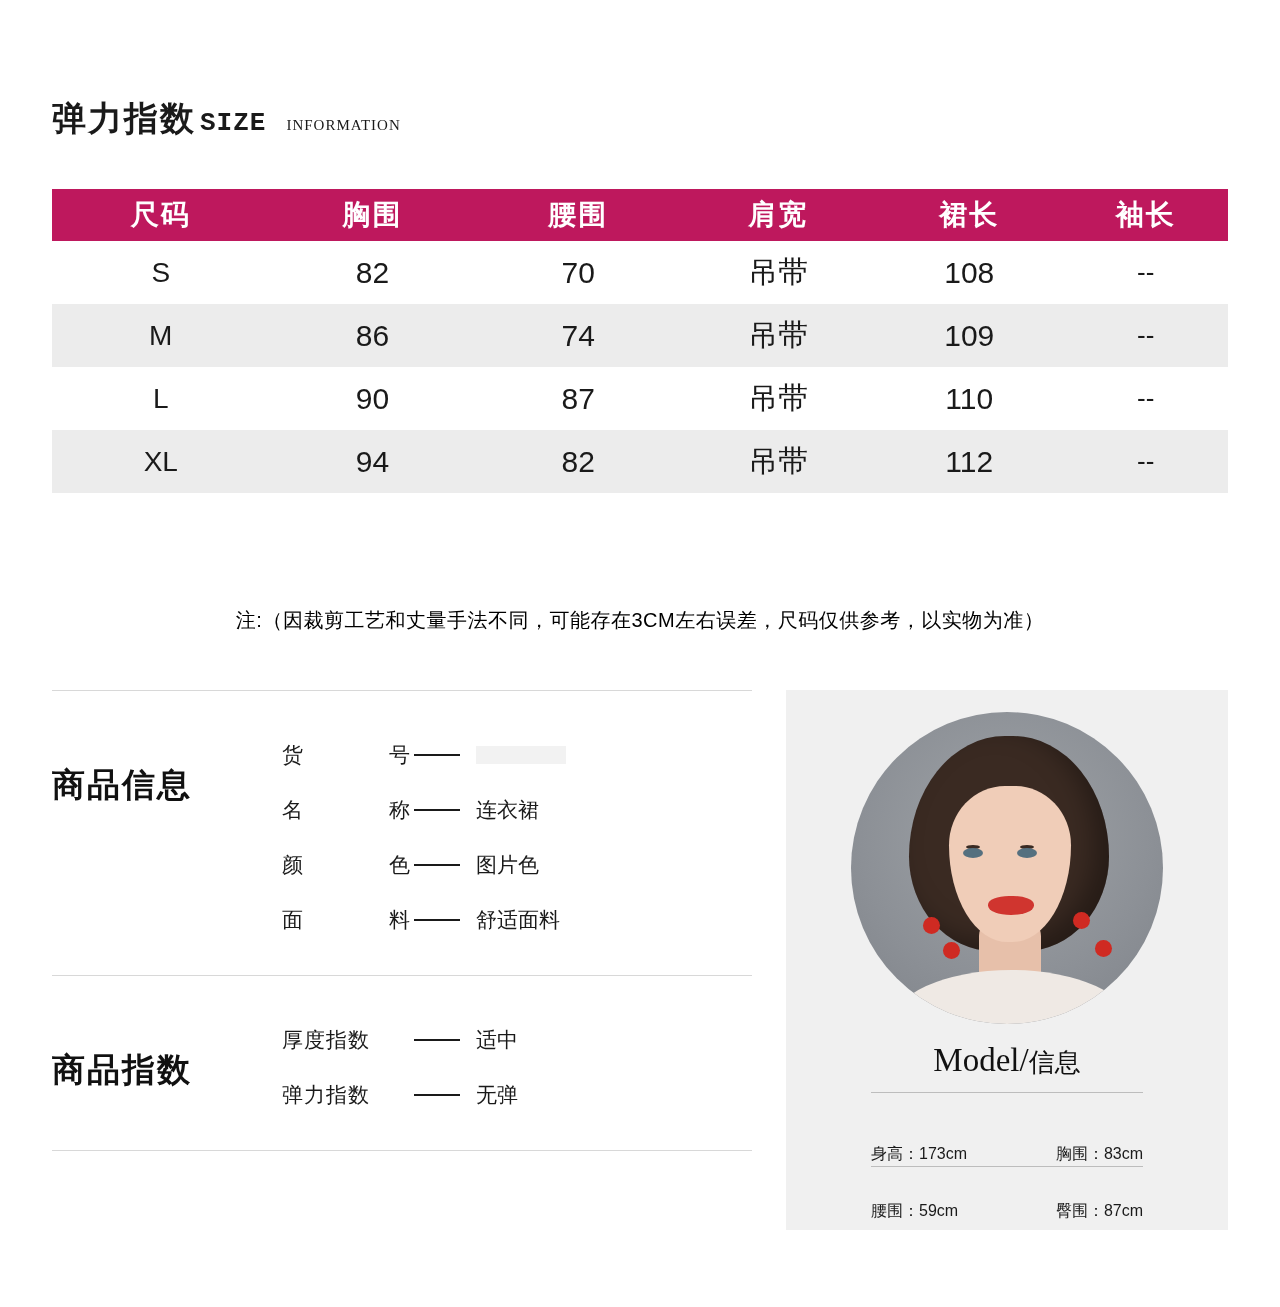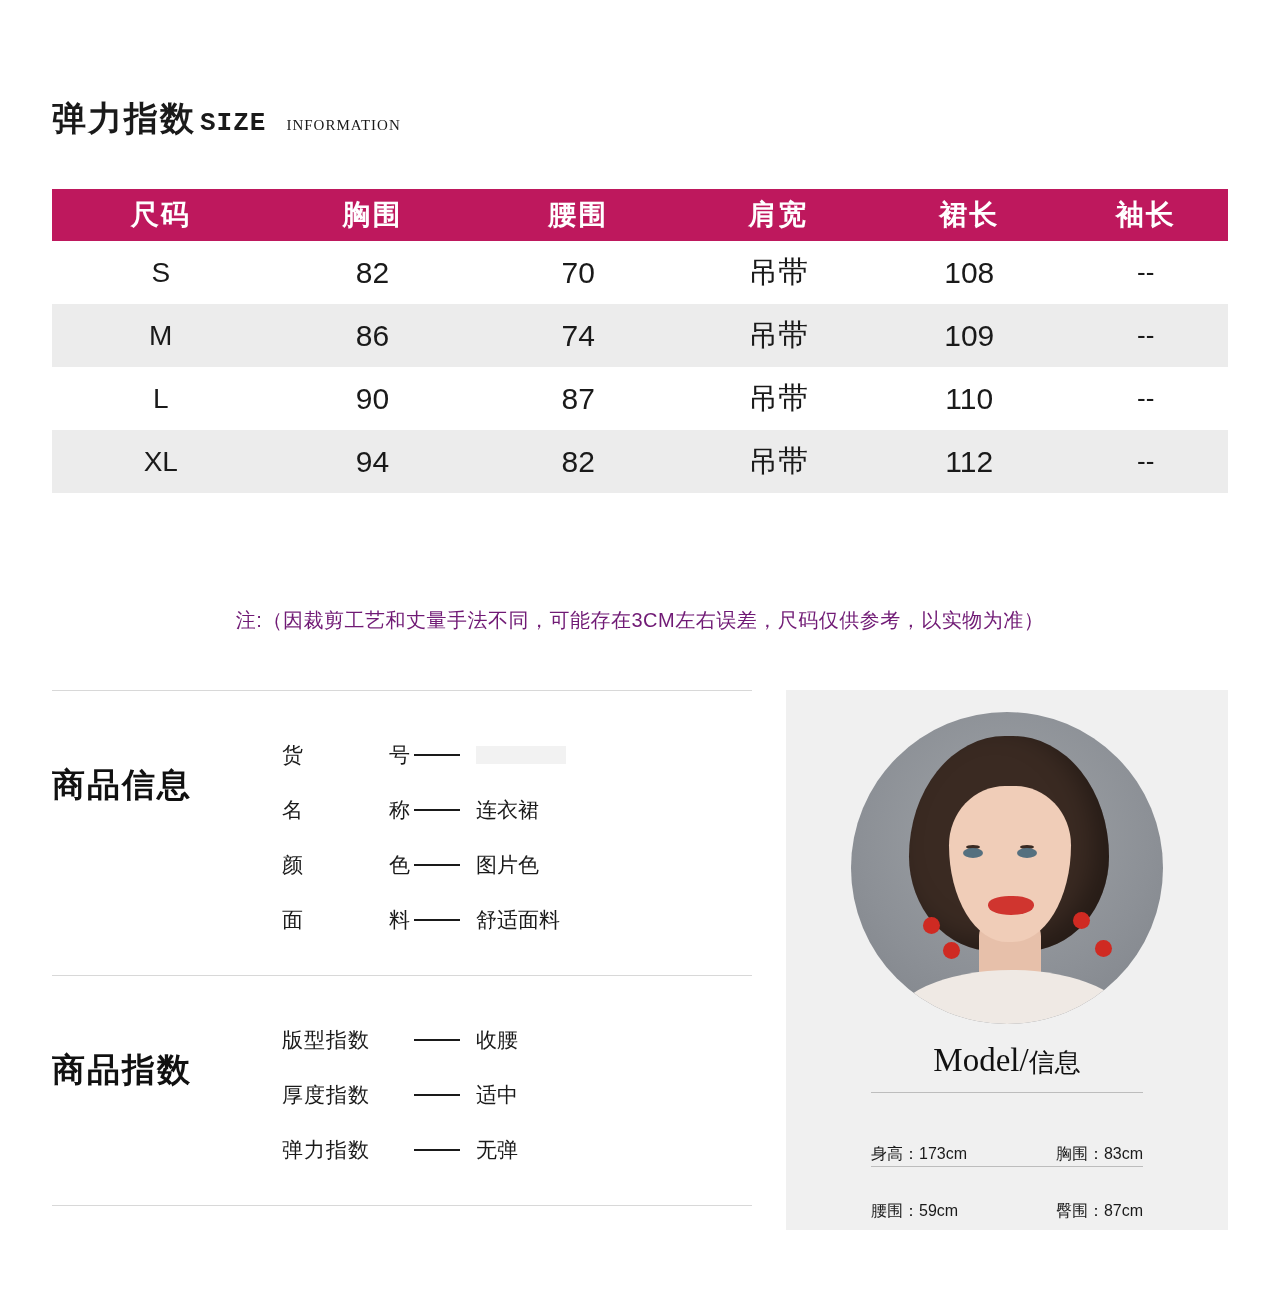--- a/index.html
+++ b/index.html
@@ -90,21 +90,21 @@
   .col-6 { width: 14%; }
 
   
   .note {
     position: absolute;
     top: 607px;
     left: 0;
     width: 1280px;
     text-align: center;
     font-size: 20px;
-    color: #701a75;
+    color: #000000;
     letter-spacing: 0.5px;
   }
 
   
   .lower {
     position: absolute;
     left: 52px;
     top: 690px;
     width: 1176px;
     height: 540px;
@@ -433,25 +433,20 @@
         </div>
       </div>
     </div>
 
     <div class="hr" style="margin-top:28px;"></div>
 
     <div class="block">
       <div class="block-title">商品指数</div>
       <div class="rows">
         <div class="row">
-          <span class="label wide">版型指数</span>
-          <span class="rule"></span>
-          <span class="value">收腰</span>
-        </div>
-        <div class="row">
           <span class="label wide">厚度指数</span>
           <span class="rule"></span>
           <span class="value">适中</span>
         </div>
         <div class="row">
           <span class="label wide">弹力指数</span>
           <span class="rule"></span>
           <span class="value">无弹</span>
         </div>
       </div>

